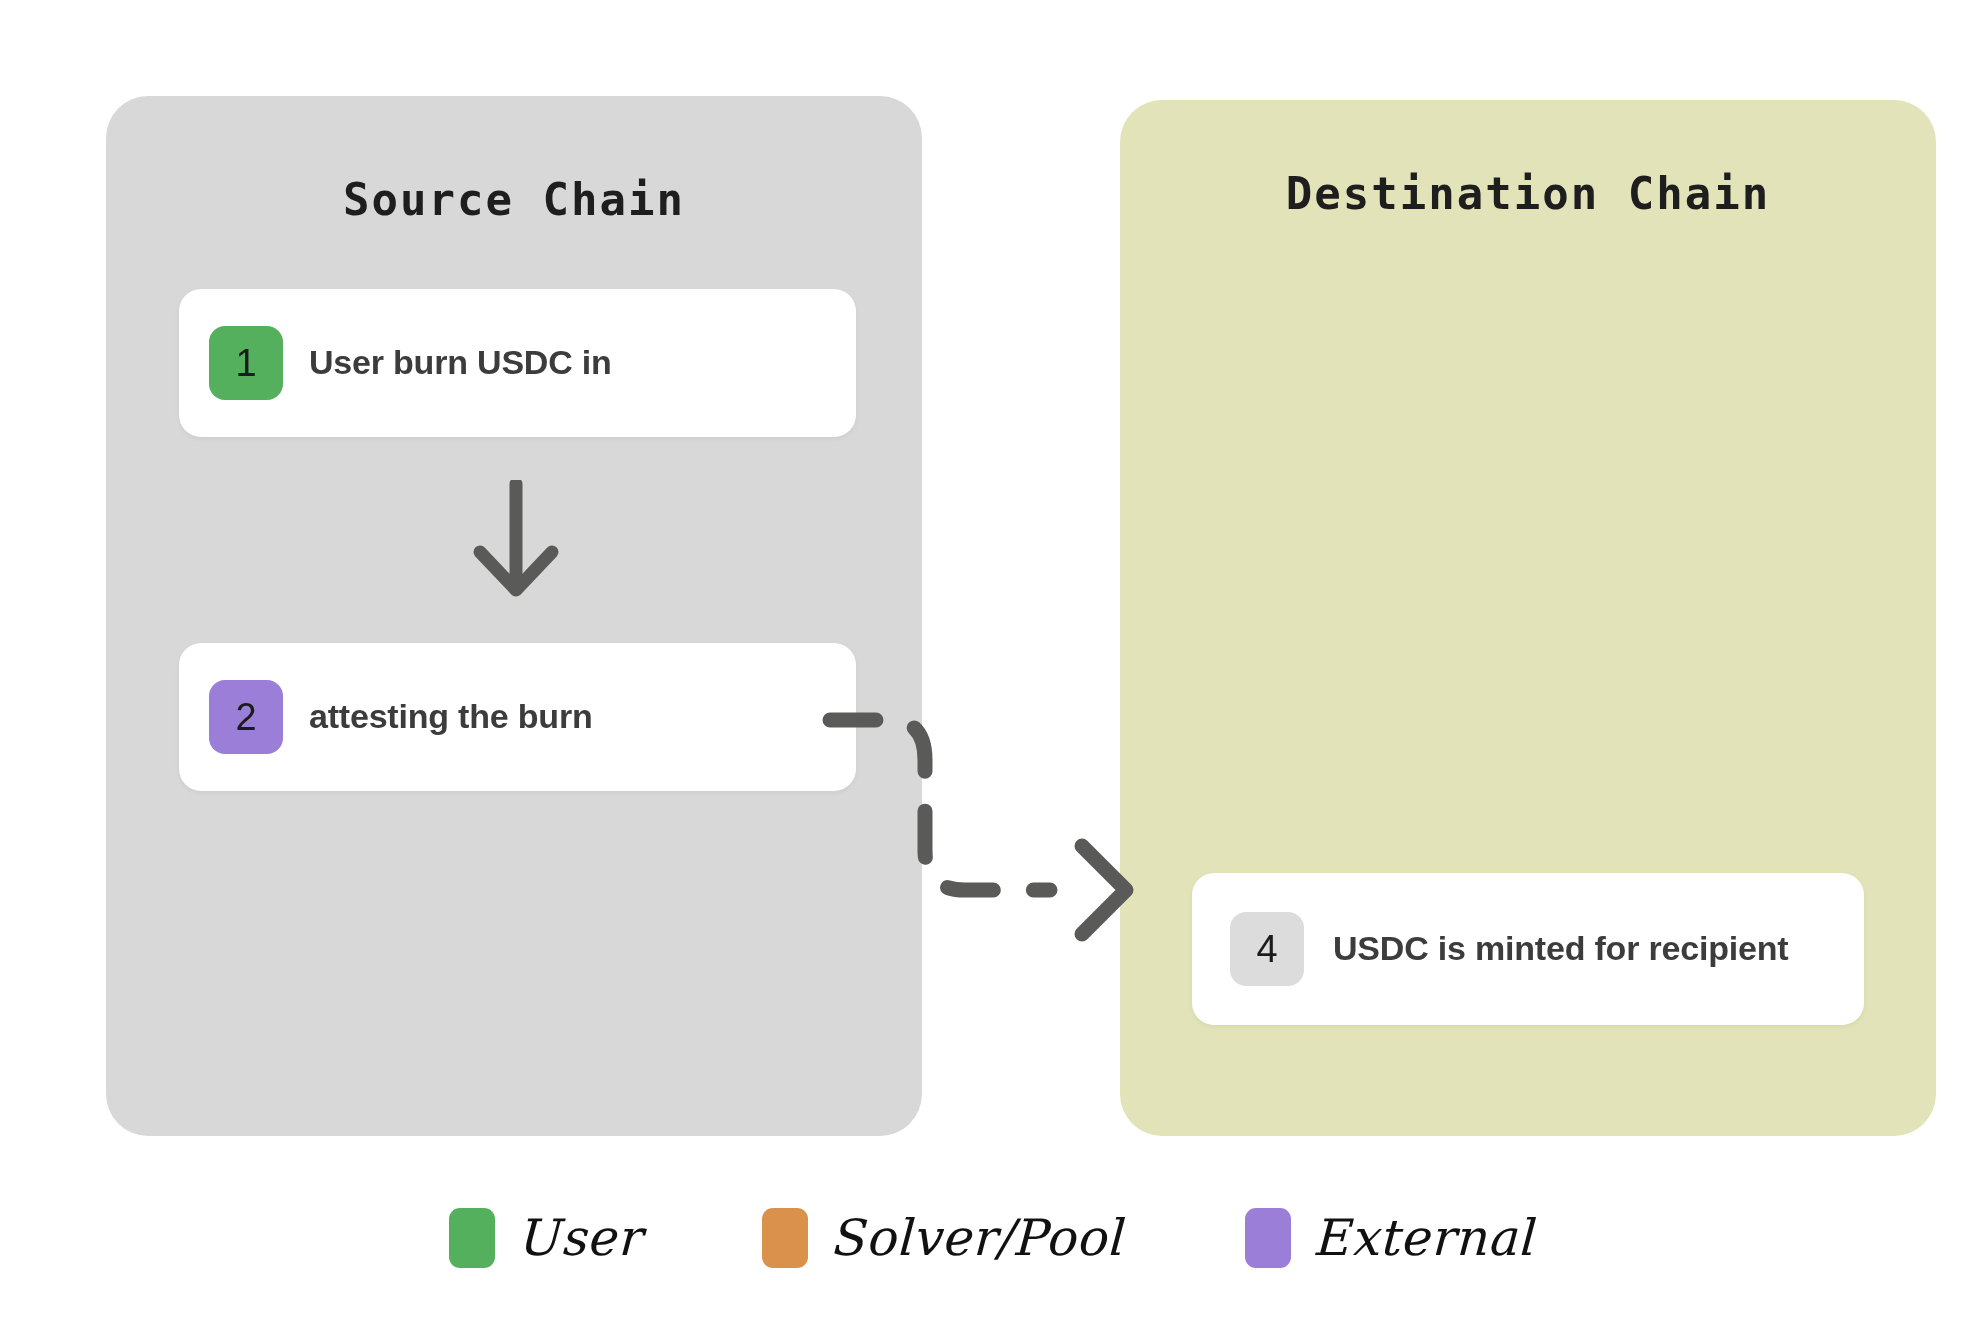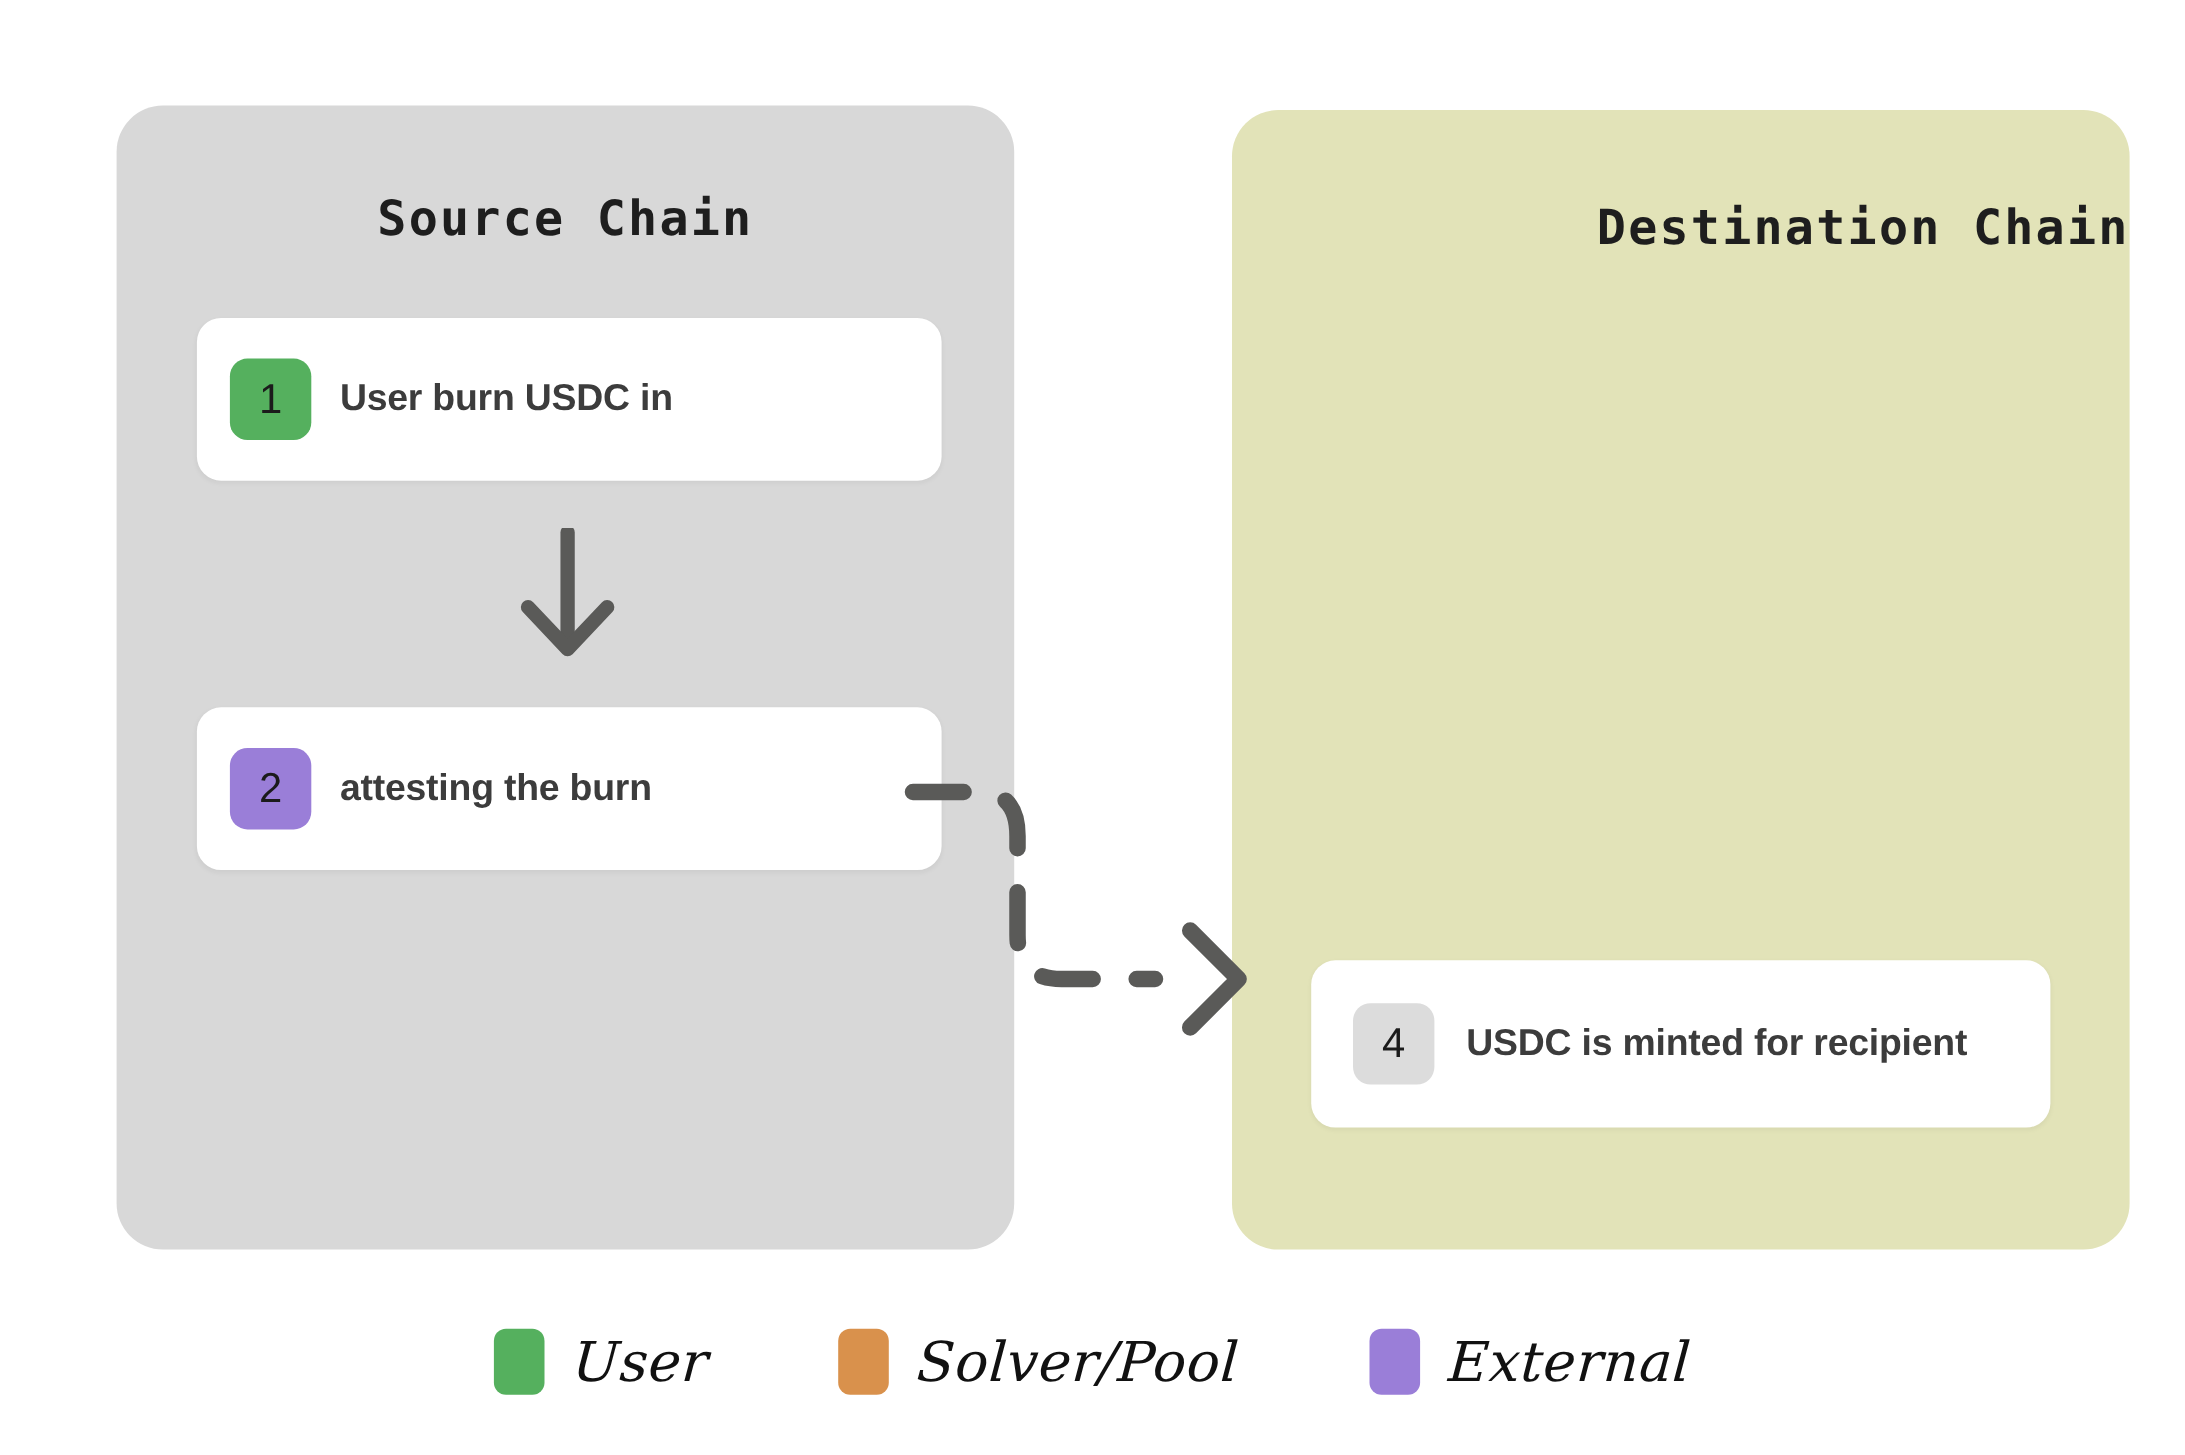--- a/index.html
+++ b/index.html
@@ -31,21 +31,21 @@
     left:0;right:0;
     text-align:center;
     font-family:"DejaVu Sans Mono","Liberation Mono",monospace;
     font-weight:700;
     font-size:44px;
     letter-spacing:2px;
     color:#1e1e1e;
     white-space:nowrap;
   }
   #panel-source .panel-title{top:78px;}
-  #panel-dest .panel-title{top:82px;text-align:right;}
+  #panel-dest .panel-title{top:68px;}
 
   
   .card{
     position:absolute;
     background:#ffffff;
     border-radius:22px;
     display:flex;
     align-items:center;
     box-sizing:border-box;
     box-shadow:0 2px 5px rgba(0,0,0,0.05);

